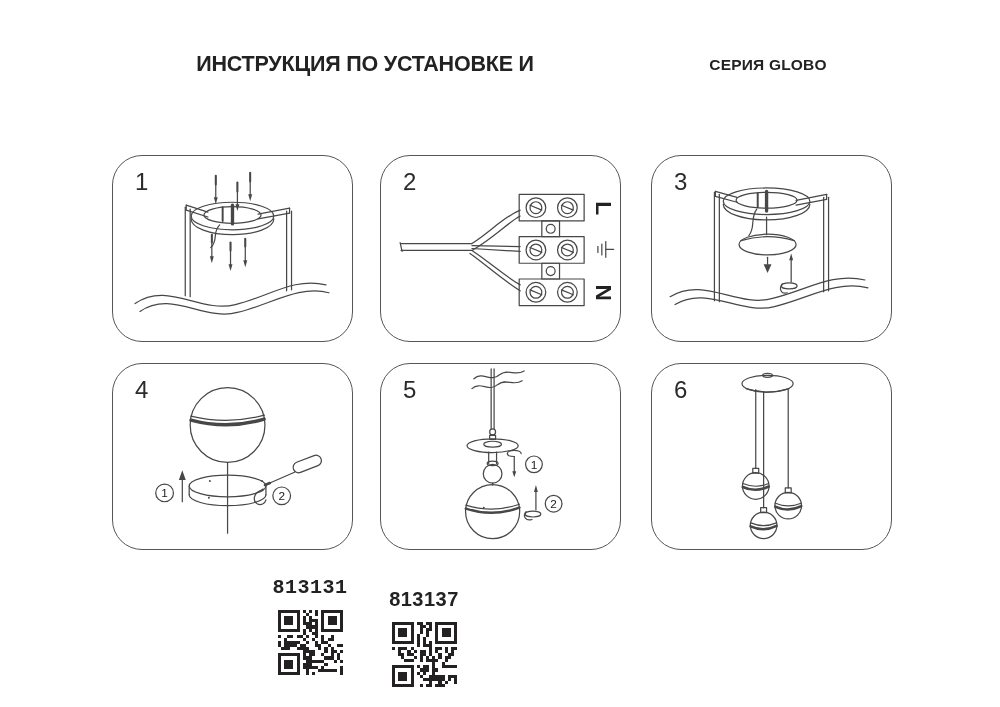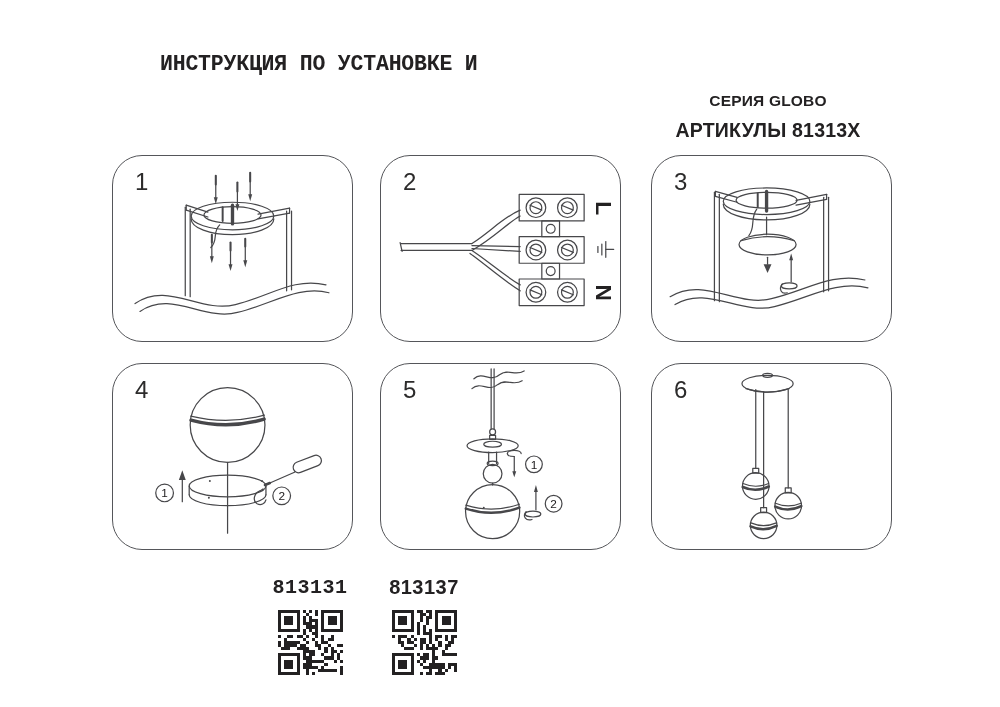--- a/index.html
+++ b/index.html
@@ -8,24 +8,24 @@
     --border:#55565a;
     --bg:#ffffff;
   }
   html,body{margin:0;padding:0;background:var(--bg);}
   .page{
     position:relative;width:1000px;height:707px;background:var(--bg);
     font-family:"Liberation Sans","DejaVu Sans",sans-serif;color:var(--ink);
     overflow:hidden;
   }
   .title{
-    position:absolute;left:160px;top:50px;width:410px;
-    font-weight:700;font-size:21.5px;line-height:29px;letter-spacing:-0.2px;color:var(--ink);font-family:Liberation Mono, monospace;
+    position:absolute;left:160px;top:50px;width:410px;text-align:center;
+    font-weight:700;font-size:21.5px;line-height:29px;letter-spacing:-0.2px;color:var(--ink);
   }
-  .series{position:absolute;left:630px;top:56px;width:276px;text-align:center;color:var(--ink);margin-top:36px;}
+  .series{position:absolute;left:630px;top:56px;width:276px;text-align:center;color:var(--ink);}
   .series-name{font-size:15.5px;font-weight:700;margin-bottom:9px;letter-spacing:0.2px;}
   .articles{font-size:19.5px;font-weight:700;letter-spacing:0.2px;}
   .panel{
     position:absolute;width:241px;height:187px;border:1.5px solid var(--border);
     border-radius:30px;background:var(--bg);box-sizing:border-box;
   }
   .panel .num{
     position:absolute;left:22px;top:12px;font-size:24px;font-weight:400;color:#2c2b2b;
   }
   .panel svg.art{position:absolute;left:0;top:0;}
@@ -48,21 +48,20 @@
 <body>
 
 <div class="page">
 
   <div class="title">
     <div>ИНСТРУКЦИЯ ПО УСТАНОВКЕ И</div>
   </div>
 
   <div class="series">
     <div class="series-name">СЕРИЯ GLOBO</div>
-    <div class="articles">АРТИКУЛЫ 81313X</div>
   </div>
 
   <section class="panel" style="left:112px;top:155px;">
     <span class="num">1</span>
     <svg class="art" width="238" height="184" viewBox="0 0 241 187">
       <path d="M22 150 C55 127 88 160 124 151 C158 143 183 123 216 131"></path>
       <path d="M27 158 C59 136 92 168 126 159 C160 151 188 131 219 139"></path>
       <path d="M73 52 V142"></path>
         <path d="M78 54 V143"></path>
       <path d="M176 56 V137"></path>
@@ -488,21 +487,21 @@
         <rect x="2" y="20" width="1" height="1"></rect>
         <rect x="3" y="20" width="1" height="1"></rect>
         <rect x="4" y="20" width="1" height="1"></rect>
         <rect x="5" y="20" width="1" height="1"></rect>
         <rect x="6" y="20" width="1" height="1"></rect>
         <rect x="9" y="20" width="1" height="1"></rect>
         <rect x="11" y="20" width="1" height="1"></rect>
         <rect x="20" y="20" width="1" height="1"></rect>
       </svg>
   </div>
-  <div class="product" style="left:369px;">
+  <div class="product" style="left:369px;margin-top:12px;">
     <div class="code">813137</div>
     <svg class="qr" viewBox="0 0 21 21" shape-rendering="crispEdges">
         <rect x="0" y="0" width="1" height="1"></rect>
         <rect x="1" y="0" width="1" height="1"></rect>
         <rect x="2" y="0" width="1" height="1"></rect>
         <rect x="3" y="0" width="1" height="1"></rect>
         <rect x="4" y="0" width="1" height="1"></rect>
         <rect x="5" y="0" width="1" height="1"></rect>
         <rect x="6" y="0" width="1" height="1"></rect>
         <rect x="8" y="0" width="1" height="1"></rect>

